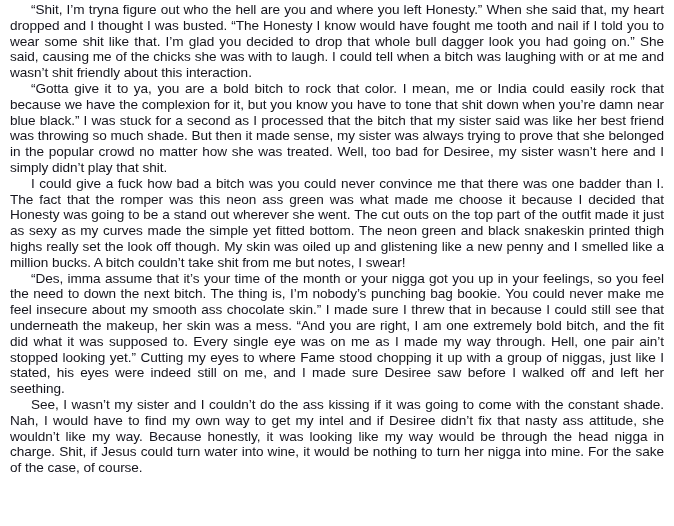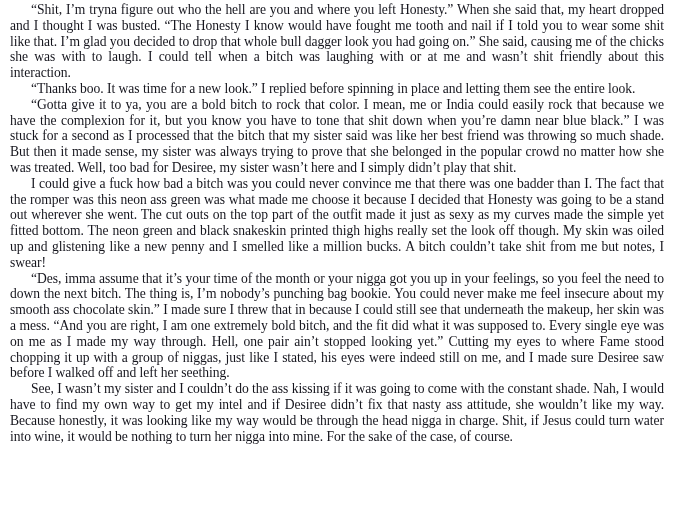--- a/index.html
+++ b/index.html
@@ -7,36 +7,35 @@
     padding: 0;
     background: #ffffff;
   }
   .book-page {
     width: 674px;
     height: 526px;
     box-sizing: border-box;
     background: #ffffff;
     padding: 2px 10px 0 10px;
     overflow: hidden;
-    font-family: Liberation Serif, serif;
+    font-family: Liberation Sans, sans-serif;
     font-size: 13.6px;
     line-height: 15.8px;
     color: #15151d;
     text-align: justify;
     letter-spacing: -0.05px;
   }
   .book-page p {
     margin: 0;
     padding: 0;
     text-indent: 21px;
   }
 </style>
 </head>
 <body>
 
 <div class="book-page">
   <p>“Shit, I’m tryna figure out who the hell are you and where you left Honesty.” When she said that, my heart dropped and I thought I was busted. “The Honesty I know would have fought me tooth and nail if I told you to wear some shit like that. I’m glad you decided to drop that whole bull dagger look you had going on.” She said, causing me of the chicks she was with to laugh. I could tell when a bitch was laughing with or at me and wasn’t shit friendly about this interaction.</p>
-  <p>“Thanks boo. It was time for a new look.” I replied before spinning in place and letting them see the entire look.</p>
   <p>“Gotta give it to ya, you are a bold bitch to rock that color. I mean, me or India could easily rock that because we have the complexion for it, but you know you have to tone that shit down when you’re damn near blue black.” I was stuck for a second as I processed that the bitch that my sister said was like her best friend was throwing so much shade. But then it made sense, my sister was always trying to prove that she belonged in the popular crowd no matter how she was treated. Well, too bad for Desiree, my sister wasn’t here and I simply didn’t play that shit.</p>
   <p>I could give a fuck how bad a bitch was you could never convince me that there was one badder than I. The fact that the romper was this neon ass green was what made me choose it because I decided that Honesty was going to be a stand out wherever she went. The cut outs on the top part of the outfit made it just as sexy as my curves made the simple yet fitted bottom. The neon green and black snakeskin printed thigh highs really set the look off though. My skin was oiled up and glistening like a new penny and I smelled like a million bucks. A bitch couldn’t take shit from me but notes, I swear!</p>
   <p>“Des, imma assume that it’s your time of the month or your nigga got you up in your feelings, so you feel the need to down the next bitch. The thing is, I’m nobody’s punching bag bookie. You could never make me feel insecure about my smooth ass chocolate skin.” I made sure I threw that in because I could still see that underneath the makeup, her skin was a mess. “And you are right, I am one extremely bold bitch, and the fit did what it was supposed to. Every single eye was on me as I made my way through. Hell, one pair ain’t stopped looking yet.” Cutting my eyes to where Fame stood chopping it up with a group of niggas, just like I stated, his eyes were indeed still on me, and I made sure Desiree saw before I walked off and left her seething.</p>
   <p>See, I wasn’t my sister and I couldn’t do the ass kissing if it was going to come with the constant shade. Nah, I would have to find my own way to get my intel and if Desiree didn’t fix that nasty ass attitude, she wouldn’t like my way. Because honestly, it was looking like my way would be through the head nigga in charge. Shit, if Jesus could turn water into wine, it would be nothing to turn her nigga into mine. For the sake of the case, of course.</p>
 </div>
 
 </body></html>

